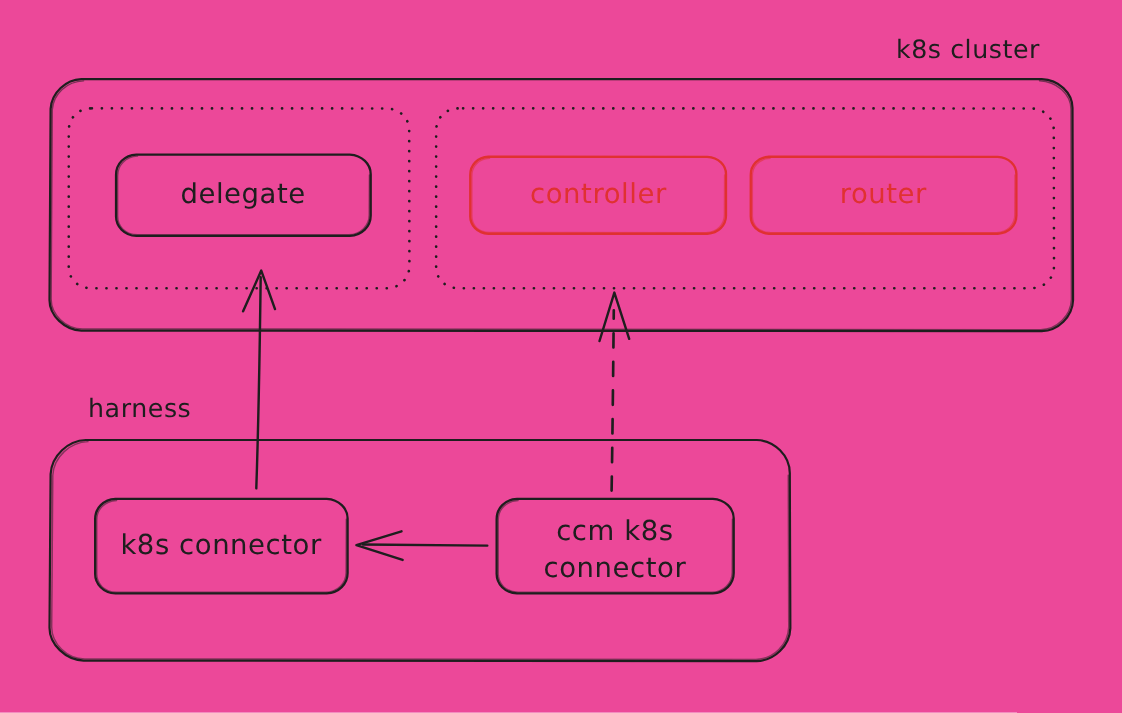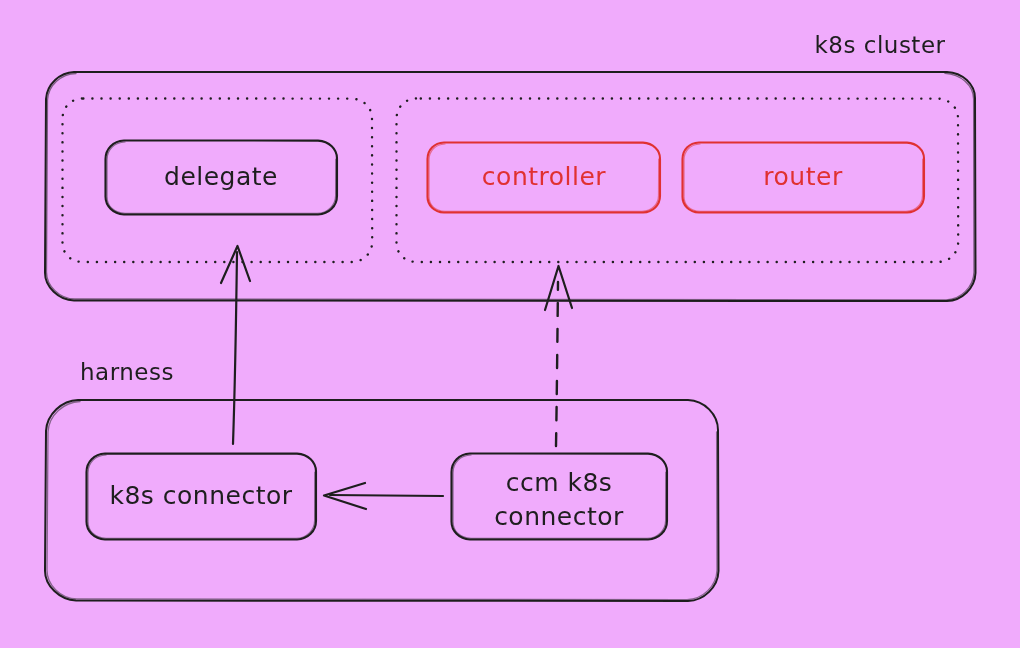--- a/index.html
+++ b/index.html
@@ -4,21 +4,21 @@
 <style>
   html, body {
     margin: 0;
     padding: 0;
     background: #ffffff;
   }
   #canvas {
     position: relative;
     width: 1020px;
     height: 648px;
-    background: #f0abfc;
+    background: #ec4899;
     overflow: hidden;
     font-family: "DejaVu Sans", sans-serif;
   }
   svg.diagram {
     position: absolute;
     top: 0; left: 0;
     width: 1020px;
     height: 648px;
   }
   .label-text {

